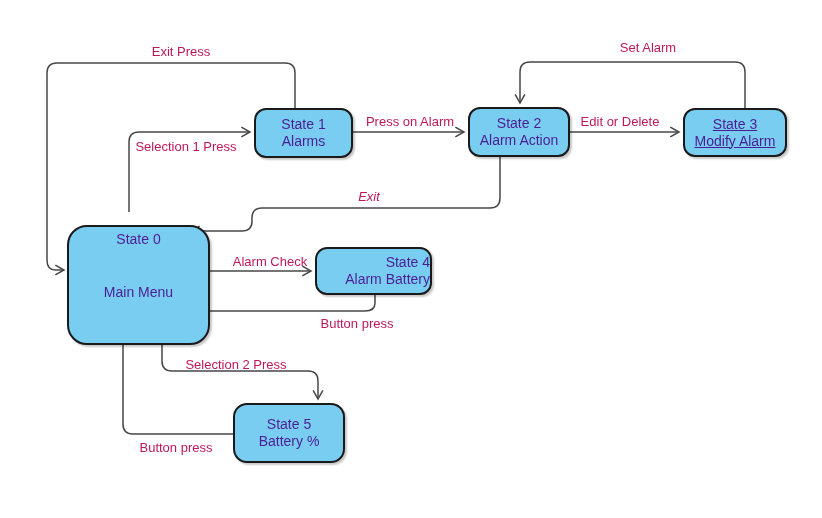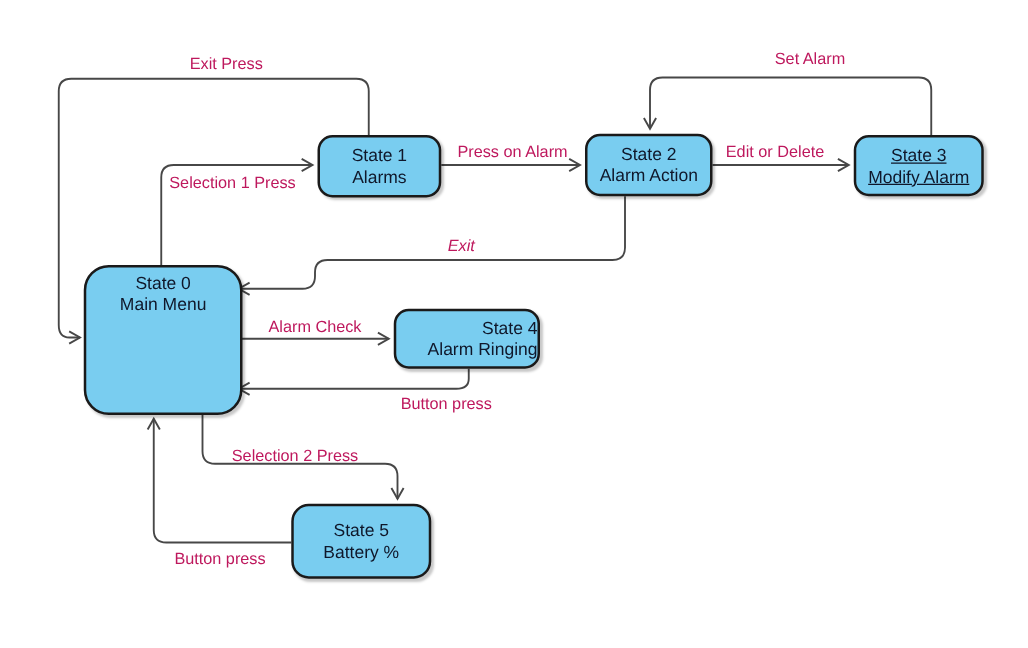--- a/index.html
+++ b/index.html
@@ -19,21 +19,21 @@
   .state-node {
     position: absolute;
     box-sizing: border-box;
     background: #79CDF0;
     border: 2px solid #1a1a1a;
     box-shadow: 2px 2px 2px rgba(0,0,0,0.22);
     display: flex;
     flex-direction: column;
     align-items: center;
     justify-content: center;
-    color: #0f172a;
+    color: #4c1d95;
     font-size: 14px;
     line-height: 17px;
     text-align: center;
   }
   .state-node.valign-top { justify-content: flex-start; padding-top: 4px; }
   .state-node span { white-space: nowrap; }
   .edge-label {
     position: absolute;
     transform: translate(-50%, -50%);
     white-space: nowrap;
@@ -59,50 +59,50 @@
         <path d="M 570 132 L 679 132" fill="none" stroke="#474747" stroke-width="1.5" marker-end="url(#arrow-open)"></path>
         <path d="M 745 108 L 745 72 Q 745 62 735 62 L 530 62 Q 520 62 520 72 L 520 103" fill="none" stroke="#474747" stroke-width="1.5" marker-end="url(#arrow-open)"></path>
         <path d="M 500 157 L 500 198 Q 500 208 490 208 L 262 208 Q 252 208 252 218 L 252 221 Q 252 231 242 231 L 191 231" fill="none" stroke="#474747" stroke-width="1.5" marker-end="url(#arrow-open)"></path>
         <path d="M 188 271 L 311 271" fill="none" stroke="#474747" stroke-width="1.5" marker-end="url(#arrow-open)"></path>
         <path d="M 375 295 L 375 303 Q 375 311 365 311 L 191 311" fill="none" stroke="#474747" stroke-width="1.5" marker-end="url(#arrow-open)"></path>
         <path d="M 162 332 L 162 361 Q 162 371 172 371 L 308 371 Q 318 371 318 381 L 318 399" fill="none" stroke="#474747" stroke-width="1.5" marker-end="url(#arrow-open)"></path>
         <path d="M 233 434 L 133 434 Q 123 434 123 424 L 123 335" fill="none" stroke="#474747" stroke-width="1.5" marker-end="url(#arrow-open)"></path>
       </g>
   </svg>
   <div id="nodes-layer">
-      <div class="state-node valign-top" style="left: 67px; top: 212px; width: 127px; height: 120px; border-radius: 20px;">
+      <div class="state-node valign-top" style="left: 67px; top: 225px; width: 143px; height: 120px; border-radius: 20px; gap: 36px;">
         <span>State 0</span>
         <span>Main Menu</span>
       </div>
       <div class="state-node" style="left: 254px; top: 108px; width: 99px; height: 50px; border-radius: 12px;">
         <span>State 1</span>
         <span>Alarms</span>
       </div>
       <div class="state-node" style="left: 468px; top: 107px; width: 102px; height: 50px; border-radius: 12px;">
         <span>State 2</span>
         <span>Alarm Action</span>
       </div>
       <div class="state-node" style="left: 683px; top: 108px; width: 104px; height: 49px; border-radius: 12px; text-decoration: underline;">
         <span>State 3</span>
         <span>Modify Alarm</span>
       </div>
       <div class="state-node" style="left: 315px; top: 247px; width: 117px; height: 48px; border-radius: 12px; align-items: flex-end;">
         <span>State 4</span>
-        <span>Alarm Ringing</span>
+        <span>Alarm Battery</span>
       </div>
       <div class="state-node" style="left: 233px; top: 403px; width: 112px; height: 60px; border-radius: 14px;">
         <span>State 5</span>
         <span>Battery %</span>
       </div>
     </div>
   <div id="labels-layer">
       <div class="edge-label" style="left: 181px; top: 51px;">Exit Press</div>
       <div class="edge-label" style="left: 186px; top: 146px;">Selection 1 Press</div>
       <div class="edge-label" style="left: 410px; top: 121px; text-align: center;">Press on Alarm</div>
       <div class="edge-label" style="left: 620px; top: 121px;">Edit or Delete</div>
       <div class="edge-label" style="left: 648px; top: 47px; text-align: center;">Set Alarm</div>
       <div class="edge-label" style="left: 369px; top: 196px; font-style: italic;">Exit</div>
-      <div class="edge-label" style="left: 252px; top: 261px;">Alarm Check</div>
+      <div class="edge-label" style="left: 270px; top: 261px;">Alarm Check</div>
       <div class="edge-label" style="left: 357px; top: 323px;">Button press</div>
       <div class="edge-label" style="left: 236px; top: 364px;">Selection 2 Press</div>
       <div class="edge-label" style="left: 176px; top: 447px;">Button press</div>
     </div>
 </div>
 
 </body></html>

